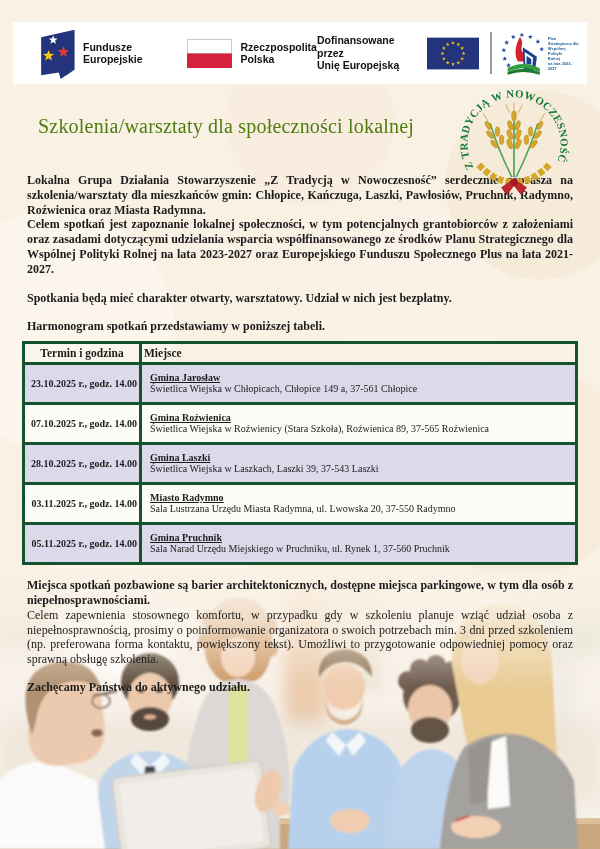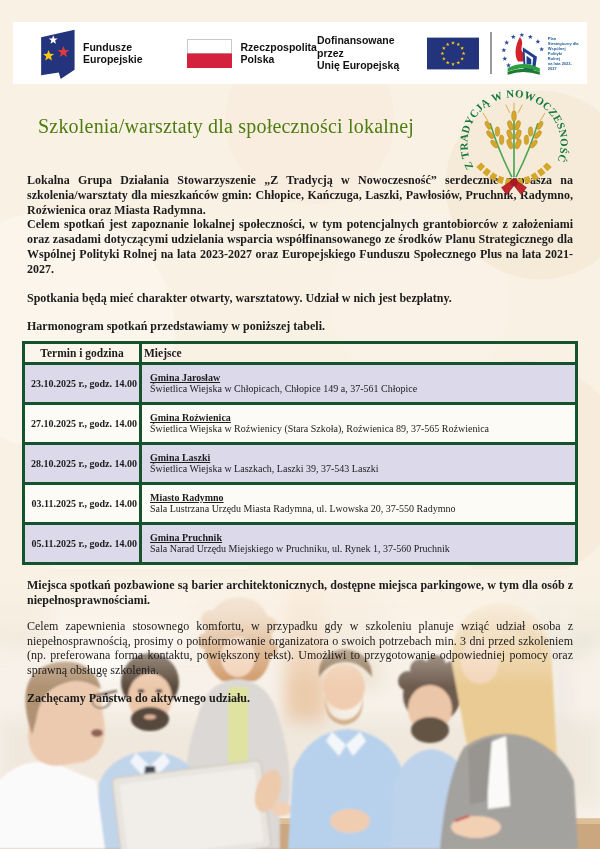--- a/index.html
+++ b/index.html
@@ -50,21 +50,21 @@
   th.h1{width:110px;text-align:center;}
   th.h2{text-align:left;padding-left:9px;}
   td.c1{font-size:10px;font-weight:bold;text-align:right;color:#1c1c1c;padding:13px 2px;}
   td.c2{font-size:10px;padding:1px 8px 2px;color:#1c1c1c;}
   .place{display:block;font-weight:bold;text-decoration:underline;line-height:11.6px;}
   .addr{display:block;line-height:11.6px;}
   tbody tr:nth-child(odd){background:#dbd9ea;}
   tbody tr:nth-child(even){background:#fdfbf6;}
 
   .p5{margin-top:13px;}
-  .p6{margin-top:11px;}
+  .p6{}
   .p7{margin-top:13px;}
 
   
   .photo{position:absolute;left:0;top:569px;width:600px;height:280px;z-index:1;}
   .photo svg{display:block;}
   .photo-fade{position:absolute;left:0;top:0;width:600px;height:118px;
     background:linear-gradient(to bottom,#faf1e5 0%,rgba(250,241,229,.78) 42%,rgba(250,241,229,0) 100%);}
 </style>
 </head>
 <body>
@@ -343,21 +343,21 @@
       </thead>
       <tbody>
         <tr>
           <td class="c1">23.10.2025 r., godz. 14.00</td>
           <td class="c2">
               <span class="place">Gmina Jarosław</span>
               <span class="addr">Świetlica Wiejska w Chłopicach, Chłopice 149 a, 37-561 Chłopice</span>
             </td>
         </tr>
         <tr>
-          <td class="c1">27.10.2025 r., godz. 14.00</td>
+          <td class="c1">07.10.2025 r., godz. 14.00</td>
           <td class="c2">
               <span class="place">Gmina Roźwienica</span>
               <span class="addr">Świetlica Wiejska w Roźwienicy (Stara Szkoła), Roźwienica 89, 37-565 Roźwienica</span>
             </td>
         </tr>
         <tr>
           <td class="c1">28.10.2025 r., godz. 14.00</td>
           <td class="c2">
               <span class="place">Gmina Laszki</span>
               <span class="addr">Świetlica Wiejska w Laszkach, Laszki 39, 37-543 Laszki</span>

